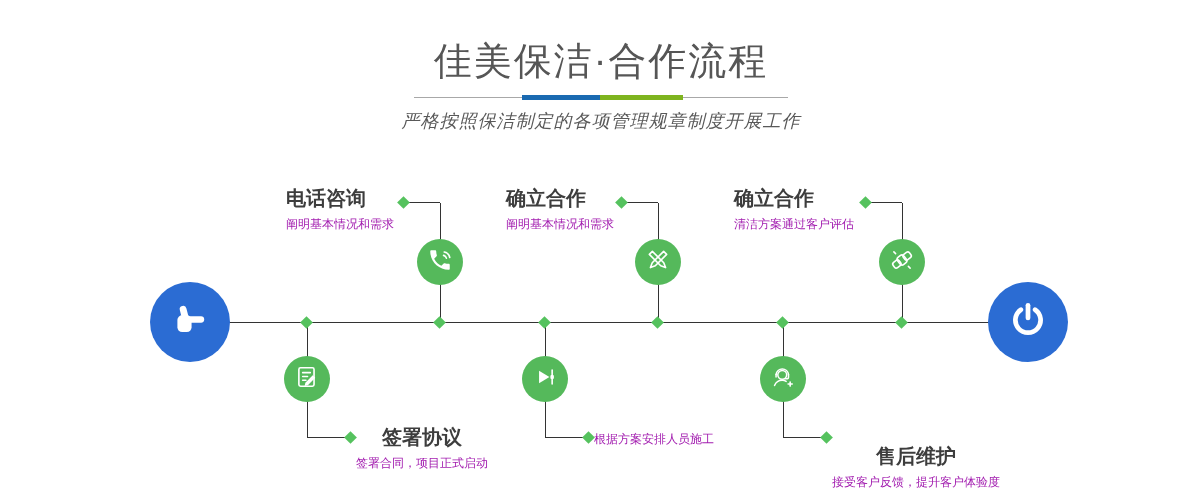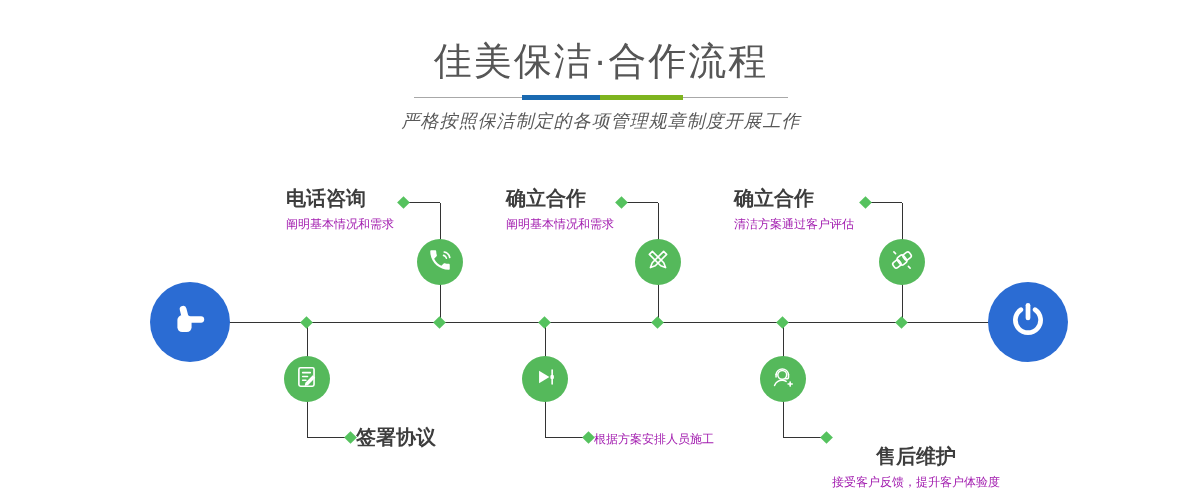--- a/index.html
+++ b/index.html
@@ -202,20 +202,21 @@
   <div class="step-label lab-top lab-2">
     <div class="t">确立合作</div>
     <div class="d">阐明基本情况和需求</div>
   </div>
   <div class="step-label lab-top lab-3">
     <div class="t">确立合作</div>
     <div class="d">清洁方案通过客户评估</div>
   </div>
   <div class="step-label lab-bot lab-4">
     <div class="t">签署协议</div>
+    <div class="d">签署合同，项目正式启动</div>
   </div>
   <div class="step-label lab-bot lab-5">
     <div class="d">根据方案安排人员施工</div>
   </div>
   <div class="step-label lab-bot lab-6">
     <div class="t">售后维护</div>
     <div class="d">接受客户反馈，提升客户体验度</div>
   </div>
 
 </div>

